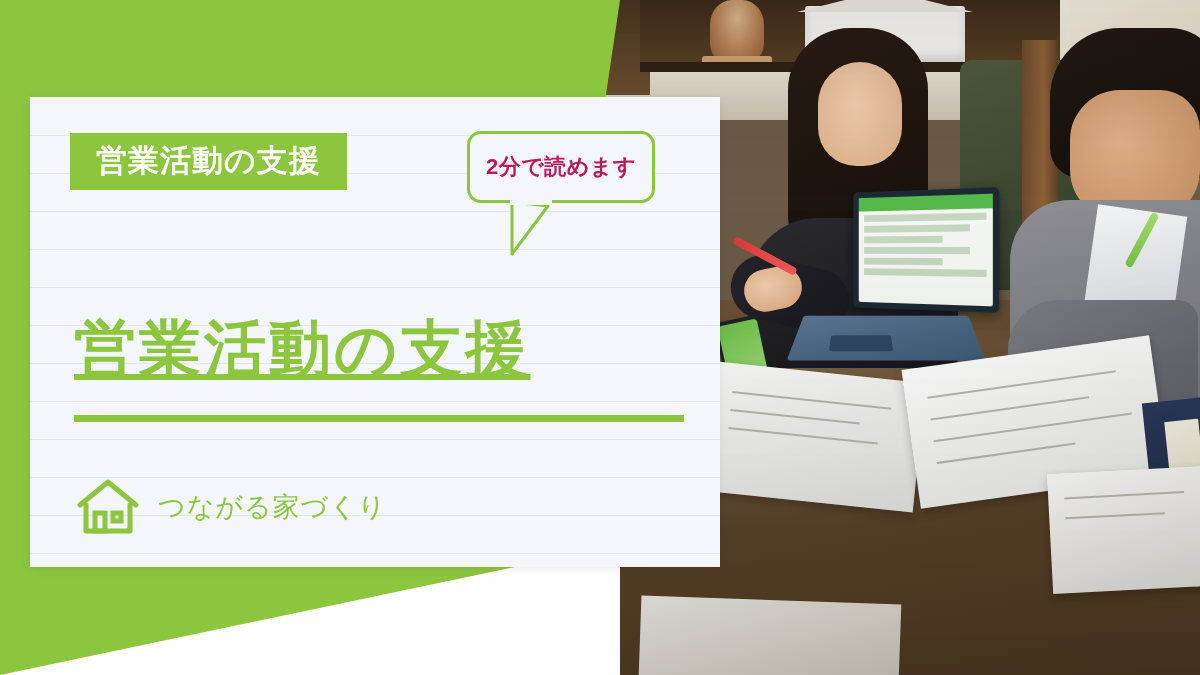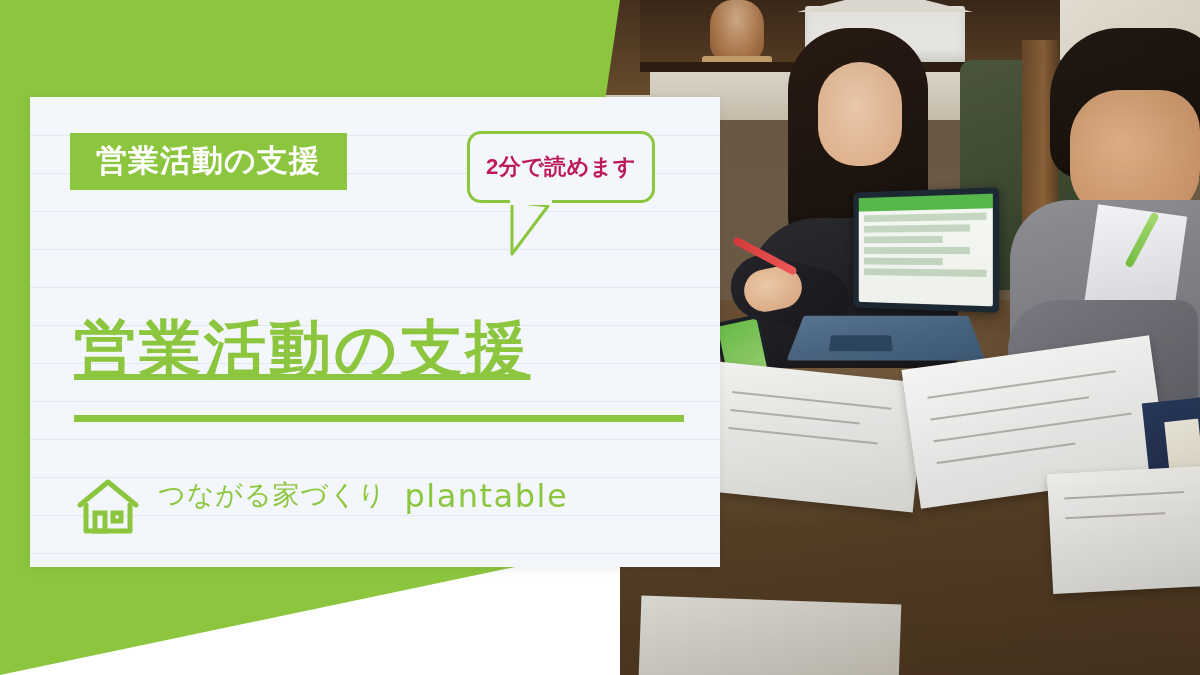--- a/index.html
+++ b/index.html
@@ -418,21 +418,21 @@
     position: absolute;
     left: 44px; top: 318px;
     width: 610px; height: 7px;
     background: #8cc63e;
   }
 
   .brandrow {
     position: absolute;
     left: 46px; top: 380px;
     display: flex;
-    align-items: flex-start;
+    align-items: center;
     gap: 18px;
   }
   .brand-tagline {
     font-size: 27px;
     color: #8cc63e;
     letter-spacing: 1px;
     font-weight: 500;
   }
   .brand-name {
     font-size: 32px;
@@ -550,17 +550,16 @@
     <div class="rule"></div>
 
     <div class="brandrow">
       <svg width="64" height="60" viewBox="0 0 64 60">
         <path d="M4 28 L32 5 L60 28" fill="none" stroke="#8cc63e" stroke-width="5" stroke-linecap="round" stroke-linejoin="round"></path>
         <path d="M10 28 L10 54 L54 54 L54 28" fill="none" stroke="#8cc63e" stroke-width="5" stroke-linecap="round" stroke-linejoin="round"></path>
         <rect x="19" y="36" width="10" height="18" fill="none" stroke="#8cc63e" stroke-width="5"></rect>
         <rect x="37" y="36" width="8" height="8" fill="none" stroke="#8cc63e" stroke-width="5"></rect>
       </svg>
       <div class="brand-tagline">つながる家づくり</div>
-      <div class="brand-name">plantable</div>
     </div>
   </div>
 
 </div>
 
 </body></html>

